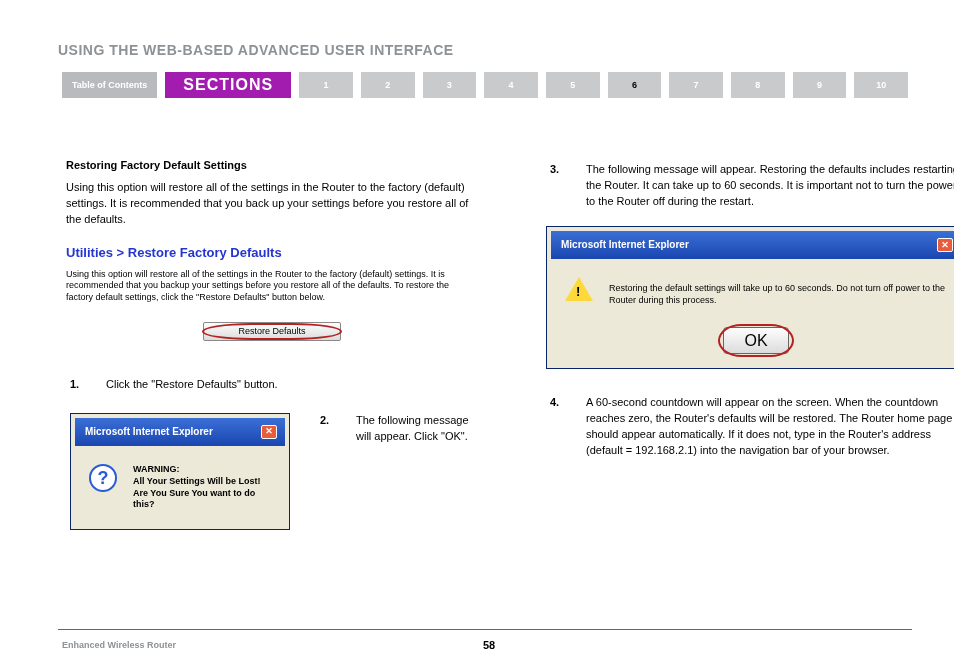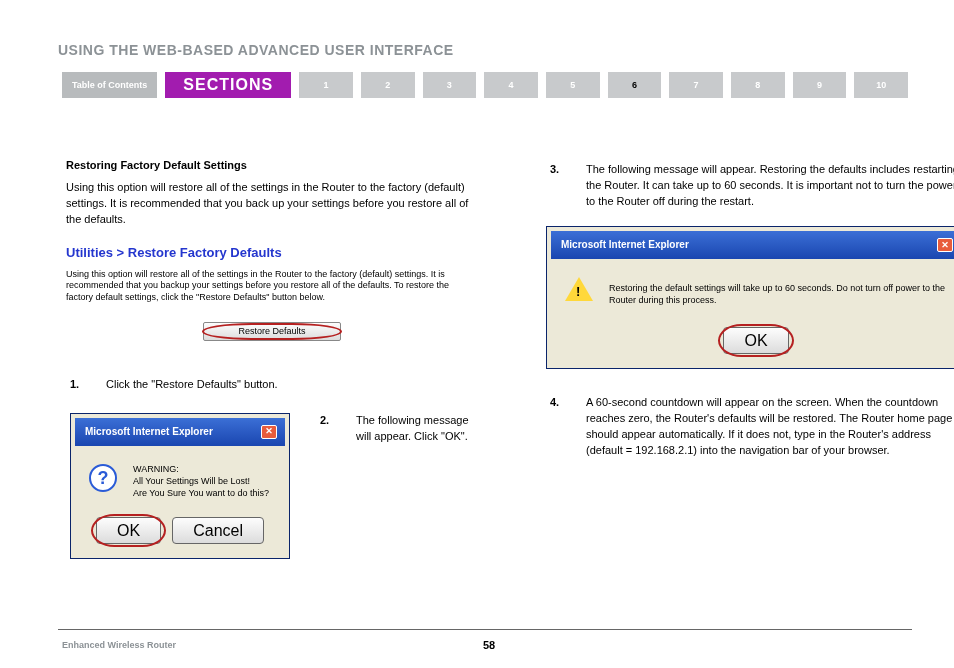--- a/index.html
+++ b/index.html
@@ -207,27 +207,23 @@
     </div>
 
     <div class="left-bottom-row">
       <div class="ie-dialog">
         <div class="ie-titlebar">
           <span>Microsoft Internet Explorer</span>
           <span class="ie-close">✕</span>
         </div>
         <div class="ie-body">
           <div class="ie-q-icon">?</div>
-          <div class="ie-msg" style="white-space:pre-line;">WARNING:
+          <div class="ie-msg" style="white-space:pre-line;font-weight:bold;">WARNING:
 All Your Settings Will be Lost!
 Are You Sure You want to do this?</div>
-        </div>
-        <div class="ie-buttons">
-          <span class="ie-btn circled">OK</span>
-          <span class="ie-btn">Cancel</span>
         </div>
       </div>
 
       <div class="step" style="flex:1; margin-top:0;">
         <div class="step-num">2.</div>
         <div class="step-body">The following message will appear. Click "OK".</div>
       </div>
     </div>
   </div>
 

